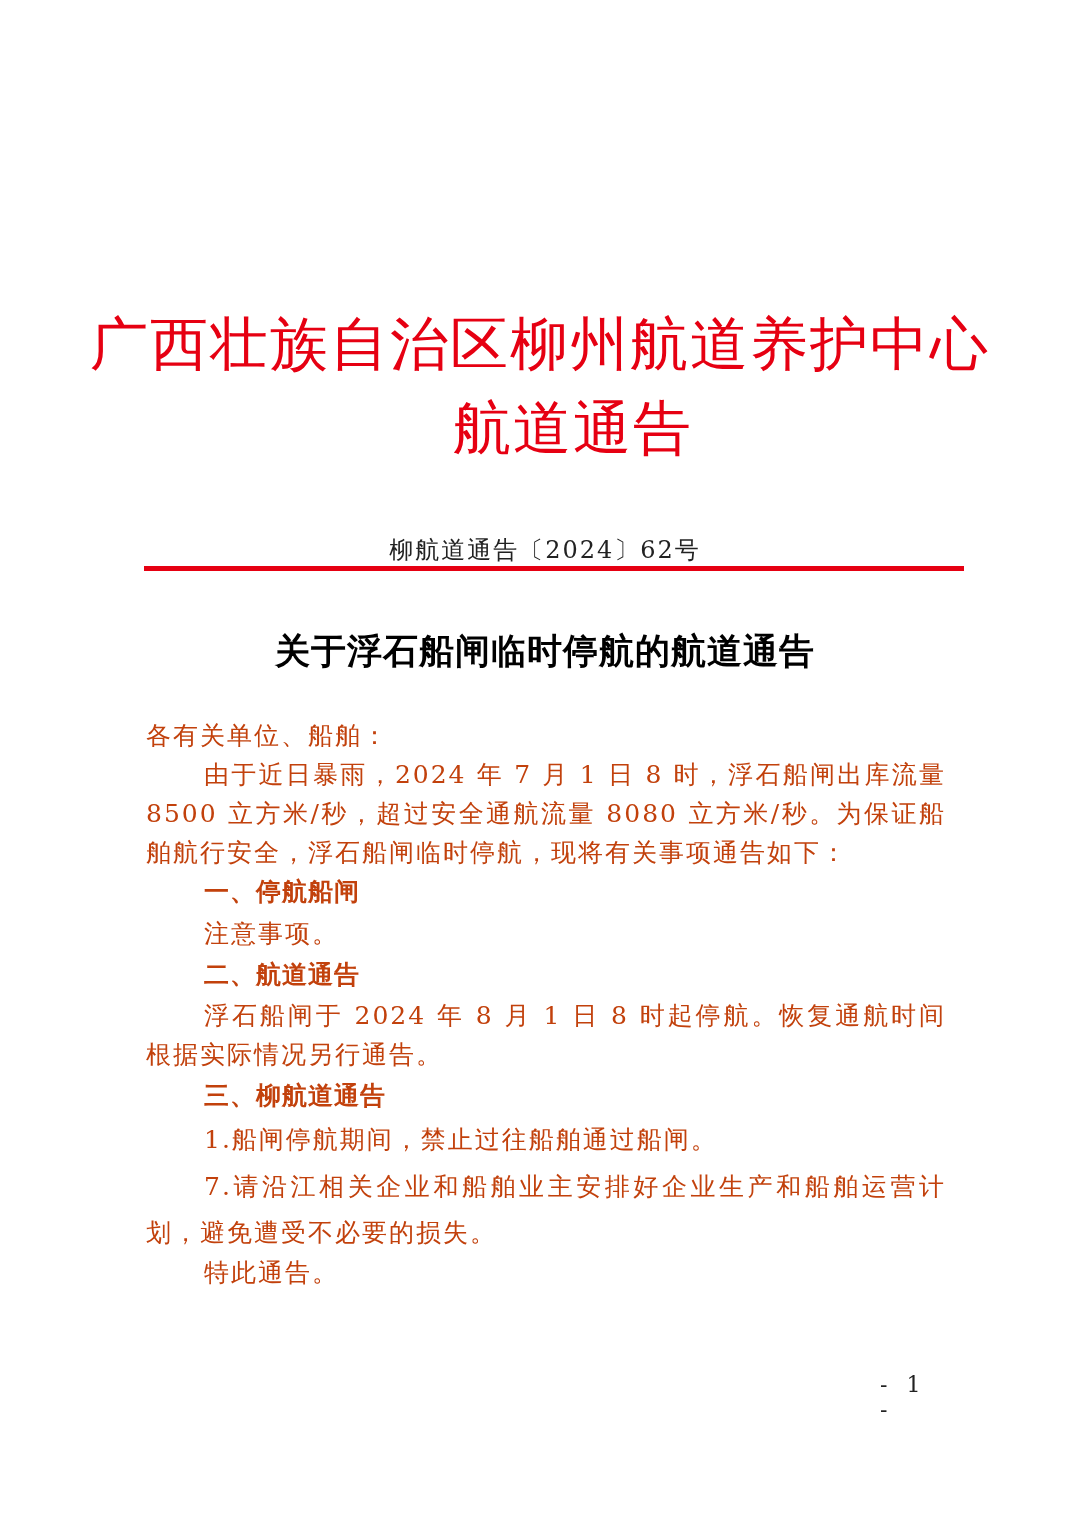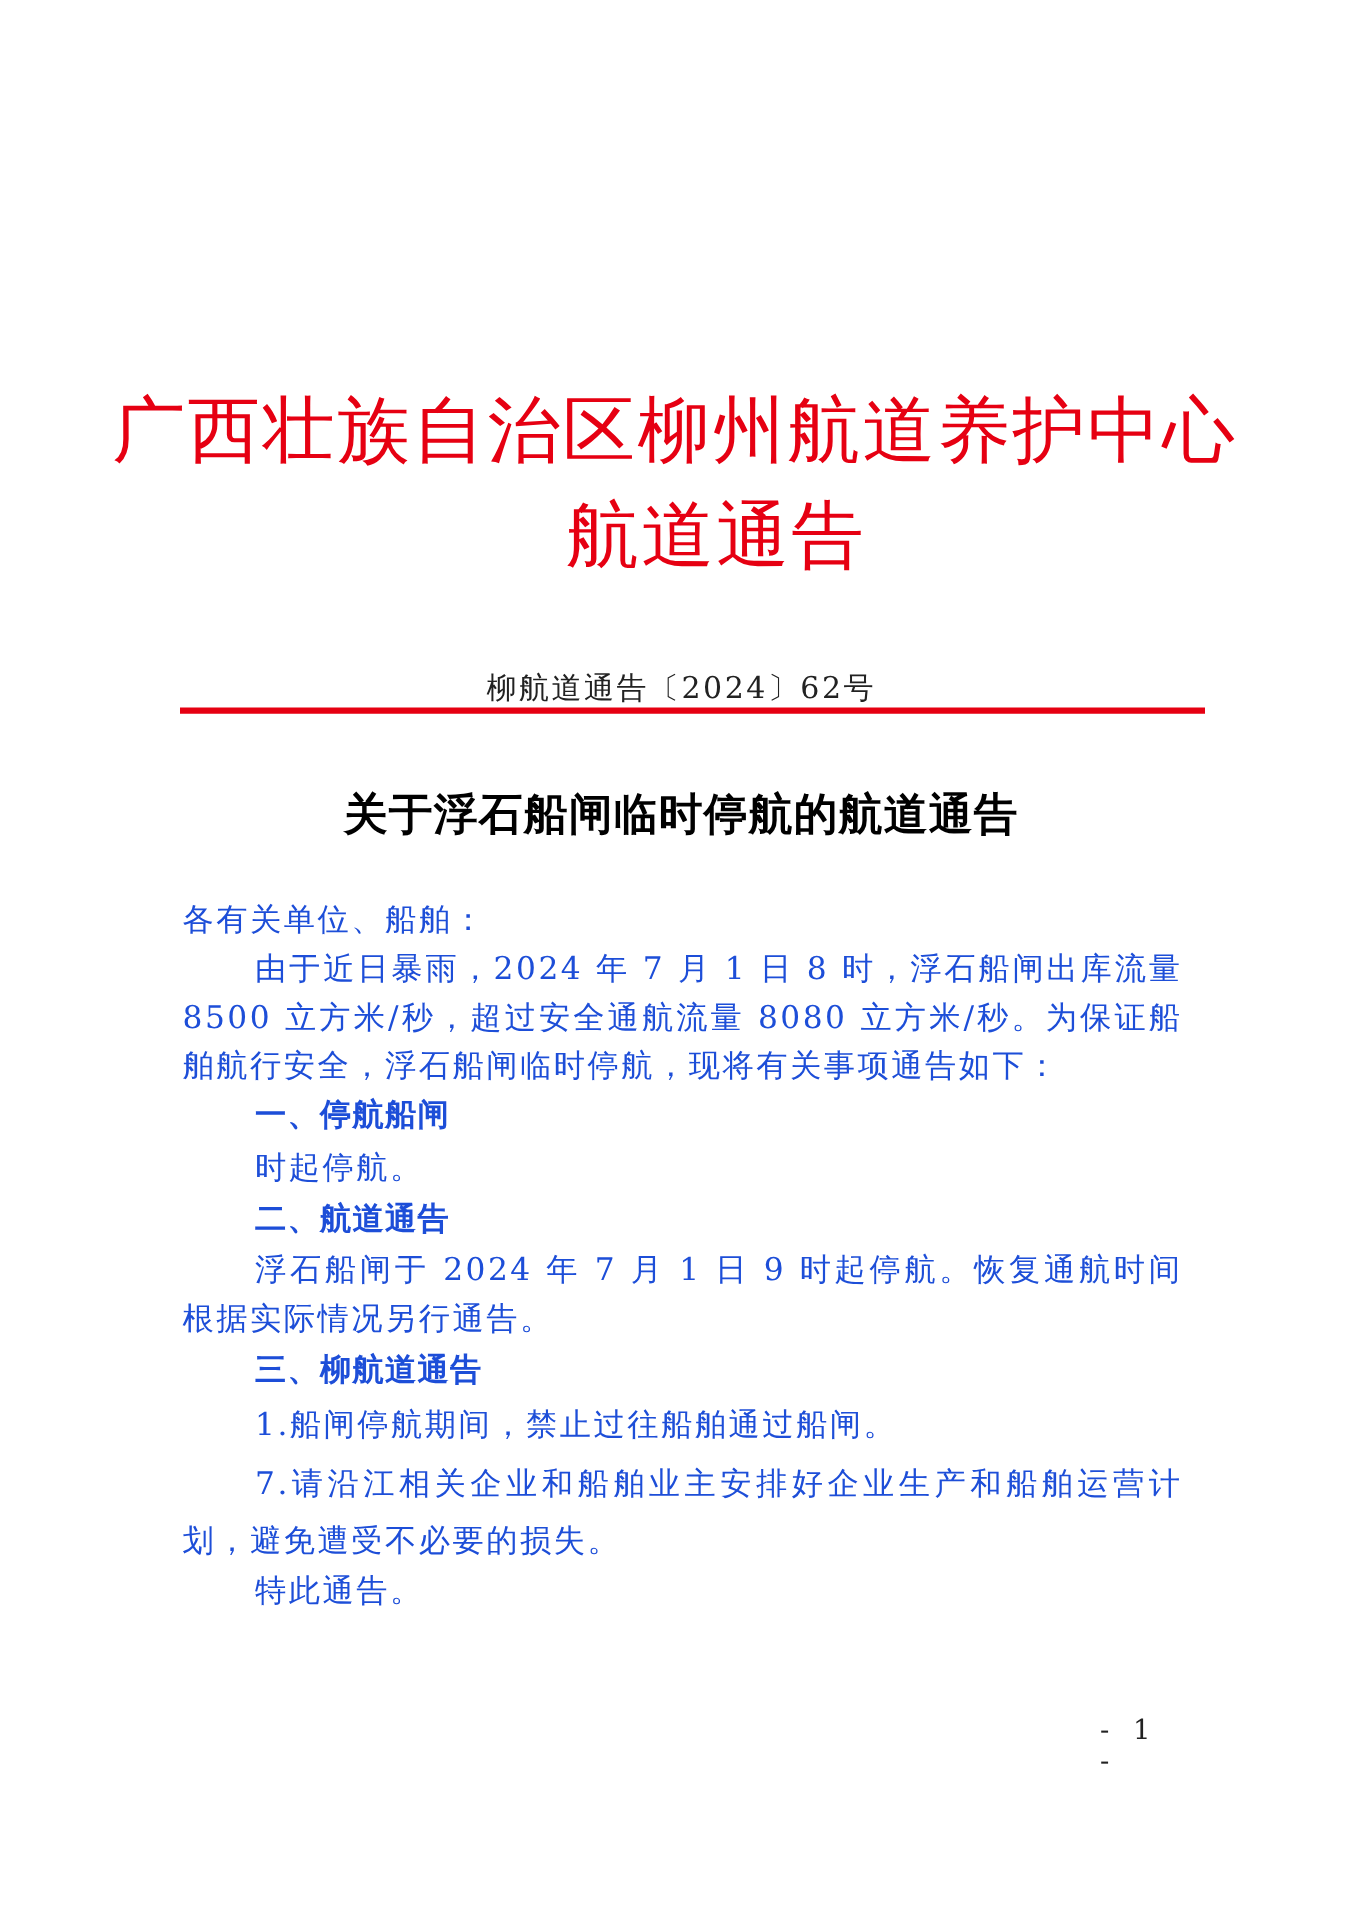--- a/index.html
+++ b/index.html
@@ -4,43 +4,43 @@
   <style>
     html, body { margin: 0; padding: 0; background: #ffffff; }
     body { width: 1080px; height: 1527px; position: relative; overflow: hidden; font-family: "DejaVu Serif", serif; color: #111; }
     .page { position: absolute; left: 0; top: 0; width: 944px; height: 1527px; background: #fff; }
     .org-title { position: absolute; left: 0; width: 1080px; text-align: center; color: #e60012; font-family: "DejaVu Serif", serif; font-size: 58px; letter-spacing: 2px; line-height: 1; }
     .org-title.l1 { top: 315px; }
     .org-title.l2 { top: 399px; padding-left: 33px; }
     .doc-number { position: absolute; top: 534px; left: 0; width: 1090px; text-align: center; font-size: 24px; letter-spacing: 2px; color: #222; font-family: "DejaVu Serif", serif; }
     .red-rule { position: absolute; top: 566px; left: 144px; width: 820px; height: 5px; background: #e60012; }
     .doc-title { position: absolute; top: 628px; left: 0; width: 1090px; text-align: center; font-size: 35px; font-weight: bold; font-family: "DejaVu Serif", serif; color: #000; letter-spacing: 1px; }
-    .p { position: absolute; left: 146px; width: 800px; font-size: 25px; line-height: 39px; letter-spacing: 2px; color: #1d4ed8; font-family: "DejaVu Serif", serif; text-align: justify; }
+    .p { position: absolute; left: 146px; width: 800px; font-size: 25px; line-height: 39px; letter-spacing: 2px; color: #c2410c; font-family: "DejaVu Serif", serif; text-align: justify; }
     .indent { text-indent: 58px; }
     .heading { font-family: "DejaVu Sans", sans-serif; font-weight: bold; letter-spacing: 1px; }
     .page-number { position: absolute; top: 1372px; left: 880px; font-size: 22px; color: #222; font-family: "DejaVu Serif", serif; letter-spacing: 6px; }
   </style>
 </head>
 <body>
 
 <div class="page">
   <div class="org-title l1">广西壮族自治区柳州航道养护中心</div>
   <div class="org-title l2">航道通告</div>
   <div class="doc-number">柳航道通告〔2024〕62号</div>
   <div class="red-rule"></div>
   <div class="doc-title">关于浮石船闸临时停航的航道通告</div>
 
   <div class="p" style="top:716px;">各有关单位、船舶：</div>
   <div class="p indent" style="top:755px;">由于近日暴雨，2024 年 7 月 1 日 8 时，浮石船闸出库流量 8500 立方米/秒，超过安全通航流量 8080  立方米/秒。为保证船舶航行安全，浮石船闸临时停航，现将有关事项通告如下：</div>
 
   <div class="p indent heading" style="top:872px;">一、停航船闸</div>
-  <div class="p indent" style="top:914px;">时起停航。</div>
+  <div class="p indent" style="top:914px;">注意事项。</div>
 
   <div class="p indent heading" style="top:955px;">二、航道通告</div>
-  <div class="p indent" style="top:996px;">浮石船闸于 2024 年 7 月 1 日 9 时起停航。恢复通航时间根据实际情况另行通告。</div>
+  <div class="p indent" style="top:996px;">浮石船闸于 2024 年 8 月 1 日 8 时起停航。恢复通航时间根据实际情况另行通告。</div>
 
   <div class="p indent heading" style="top:1076px;">三、柳航道通告</div>
   <div class="p indent" style="top:1120px;">1.船闸停航期间，禁止过往船舶通过船闸。</div>
   <div class="p indent" style="top:1164px; line-height:46px;">7.请沿江相关企业和船舶业主安排好企业生产和船舶运营计划，避免遭受不必要的损失。</div>
 
   <div class="p indent" style="top:1253px;">特此通告。</div>
 
   <div class="page-number">- 1 -</div>
 </div>
 

